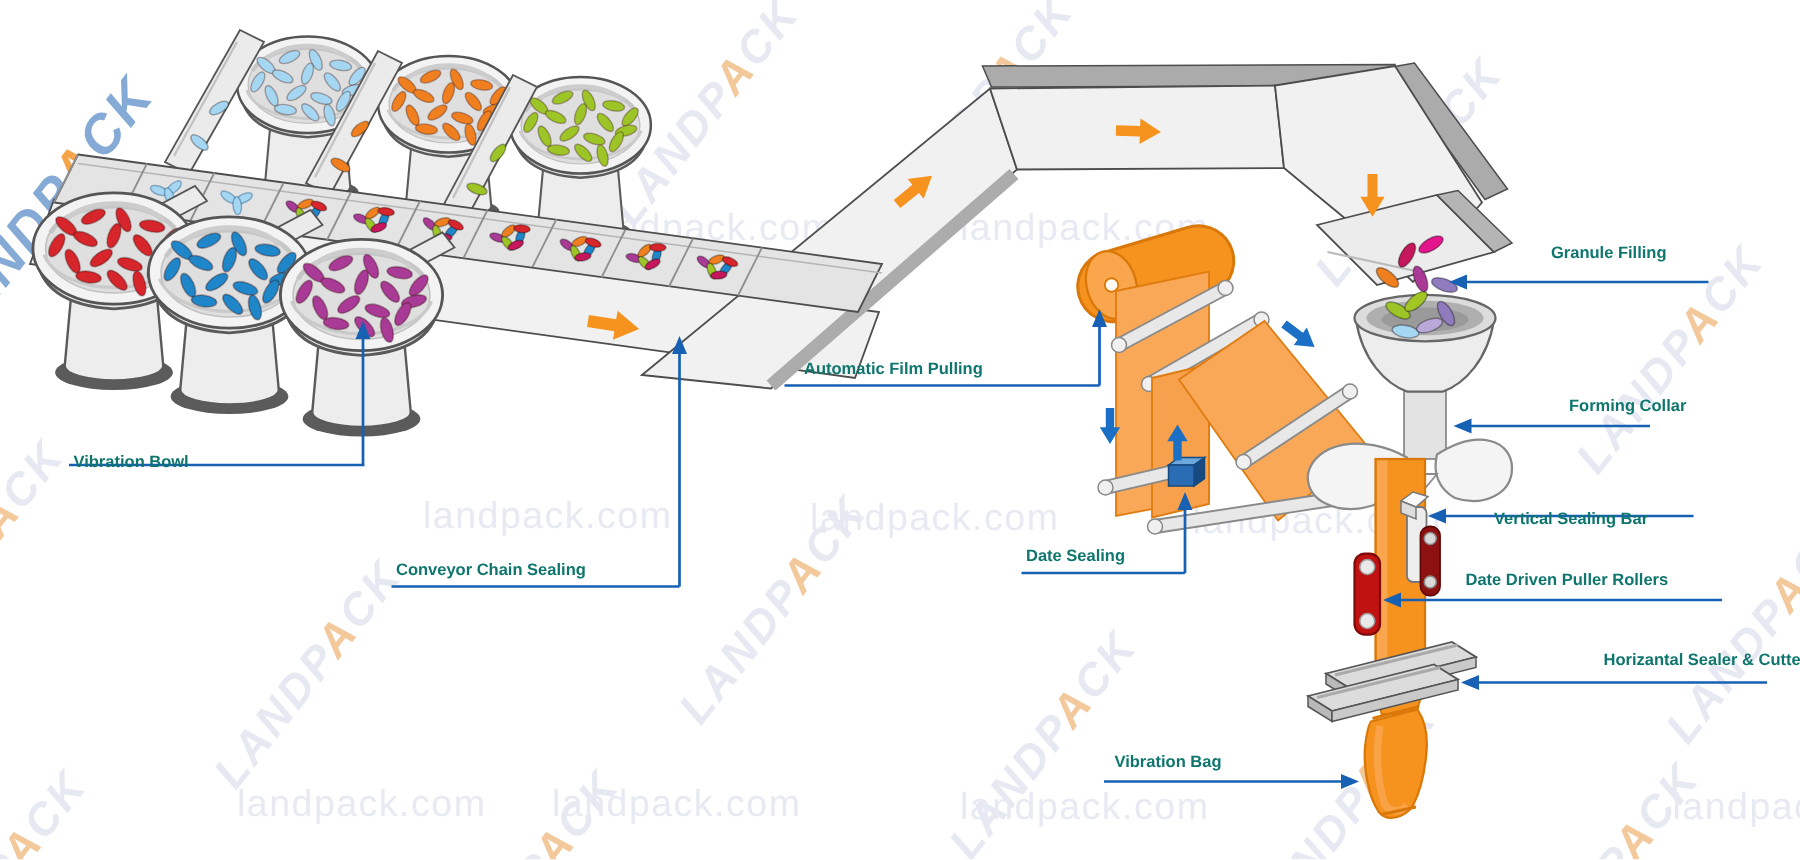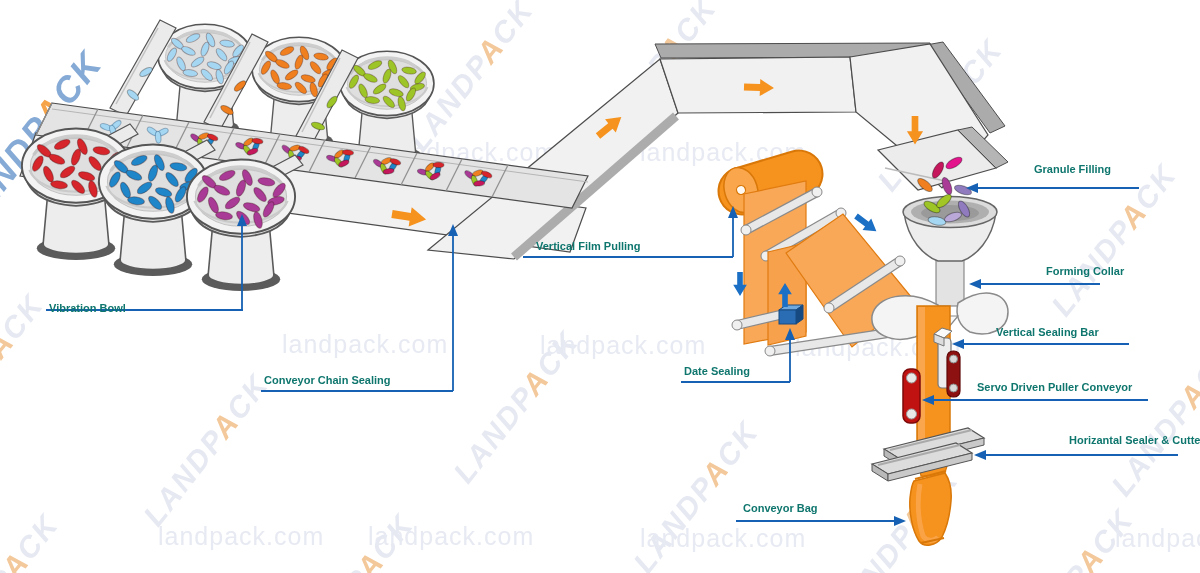--- a/index.html
+++ b/index.html
@@ -341,21 +341,21 @@
       <polygon points="969,284 981,279 981,289"></polygon>
       <polygon points="952,344 964,339 964,349"></polygon>
       <polygon points="922,400 934,395 934,405"></polygon>
       <polygon points="974,455 986,450 986,460"></polygon>
       <polygon points="906,521 894,516 894,526"></polygon>
     </g>
   </svg>
 
   <div class="lbl" style="left:49px;top:302px">Vibration Bowl</div>
   <div class="lbl" style="left:264px;top:374px">Conveyor Chain Sealing</div>
-  <div class="lbl" style="left:536px;top:240px">Vertical Film Pulling</div>
+  <div class="lbl" style="left:536px;top:240px">Automatic Film Pulling</div>
   <div class="lbl" style="left:684px;top:365px">Date Sealing</div>
   <div class="lbl" style="left:1034px;top:163px">Granule Filling</div>
   <div class="lbl" style="left:1046px;top:265px">Forming Collar</div>
-  <div class="lbl" style="left:996px;top:326px">Vertical Sealing Bar</div>
-  <div class="lbl" style="left:977px;top:381px">Servo Driven Puller Conveyor</div>
+  <div class="lbl" style="left:996px;top:340px">Vertical Sealing Bar</div>
+  <div class="lbl" style="left:977px;top:381px">Date Driven Puller Rollers</div>
   <div class="lbl" style="left:1069px;top:434px">Horizantal Sealer &amp; Cutter</div>
-  <div class="lbl" style="left:743px;top:502px">Conveyor Bag</div>
+  <div class="lbl" style="left:743px;top:502px">Vibration Bag</div>
 </div>
 
 </body></html>

